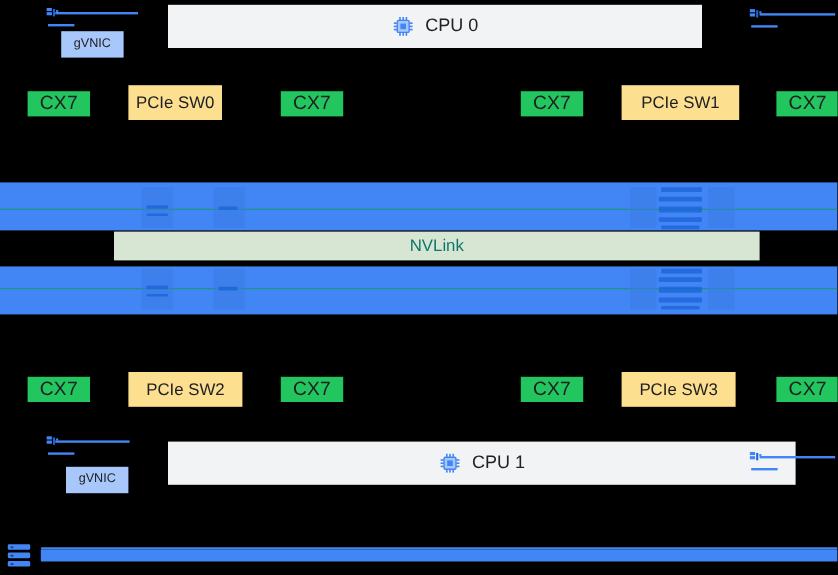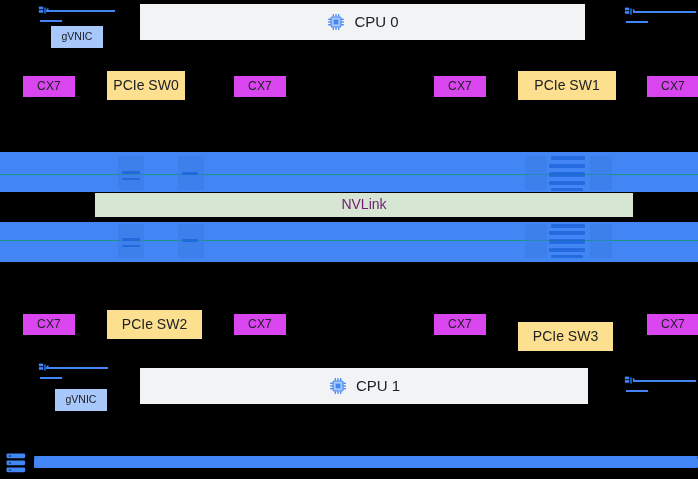--- a/index.html
+++ b/index.html
@@ -38,42 +38,42 @@
 
   .cpu-bar {
     background: #f1f3f4;
     color: #202124;
     font-size: 15px;
     gap: 8px;
     justify-content: center;
   }
 
   .cx7 {
-    background: #d946ef;
-    color: #202124;
-    font-size: 12px;
+    background: #22c55e;
+    color: #202124;
+    font-size: 16px;
     letter-spacing: 0.2px;
     text-align: center;
   }
 
   .pcie-sw {
     background: #fcdf8f;
     color: #202124;
     font-size: 14px;
   }
 
   .gvnic {
     background: #a8c7fa;
     color: #202124;
     font-size: 10.5px;
   }
 
   .nvlink {
     background: #d7e6d2;
-    color: #701a75;
+    color: #0f766e;
     font-size: 14px;
     text-align: center;
   }
 
   
   .gpu-band {
     position: absolute;
     background: #4285f4;
     left: 0;
     width: 698px;
@@ -246,42 +246,42 @@
   </div>
 
   <div class="node cx7" style="left:234px; top:314px; width:52px; height:21px;">
     <span>CX7</span>
   </div>
 
   <div class="node cx7" style="left:434px; top:314px; width:52px; height:21px;">
     <span>CX7</span>
   </div>
 
-  <div class="node pcie-sw" style="left:518px; top:310px; width:95px; height:29px;margin-top:12px;">
+  <div class="node pcie-sw" style="left:518px; top:310px; width:95px; height:29px;">
     <span>PCIe SW3</span>
   </div>
 
   <div class="node cx7" style="left:647px; top:314px; width:52px; height:21px;">
     <span>CX7</span>
   </div>
 
   <div class="leader" style="left:46px; top:367px; width:62px;"></div>
   <div class="leader-stub" style="left:40px; top:377px; width:22px;"></div>
   <svg class="nic-icon" style="left:38px; top:361px;" viewBox="0 0 16 16">
     <rect x="1" y="3" width="5" height="3" fill="#4285f4"></rect>
     <rect x="1" y="7" width="5" height="3" fill="#4285f4"></rect>
     <rect x="7" y="4" width="2" height="7" fill="#1b64d8"></rect>
     <rect x="10" y="5" width="2" height="2" fill="#4285f4"></rect>
   </svg>
 
   <div class="node gvnic" style="left:55px; top:389px; width:52px; height:22px;">
     <span>gVNIC</span>
   </div>
 
-  <div class="node cpu-bar" style="left:140px; top:368px; width:448px; height:36px;">
+  <div class="node cpu-bar" style="left:140px; top:368px; width:523px; height:36px;">
     <svg class="cpu-icon" viewBox="0 0 24 24">
       <rect x="6" y="6" width="12" height="12" rx="1.5" fill="#a8c7fa" stroke="#4285f4" stroke-width="1.4"></rect>
       <rect x="9.2" y="9.2" width="5.6" height="5.6" fill="#4285f4"></rect>
       <g fill="#4285f4">
         <rect x="8" y="2.6" width="1.6" height="3"></rect>
         <rect x="11.2" y="2.6" width="1.6" height="3"></rect>
         <rect x="14.4" y="2.6" width="1.6" height="3"></rect>
         <rect x="8" y="18.4" width="1.6" height="3"></rect>
         <rect x="11.2" y="18.4" width="1.6" height="3"></rect>
         <rect x="14.4" y="18.4" width="1.6" height="3"></rect>

